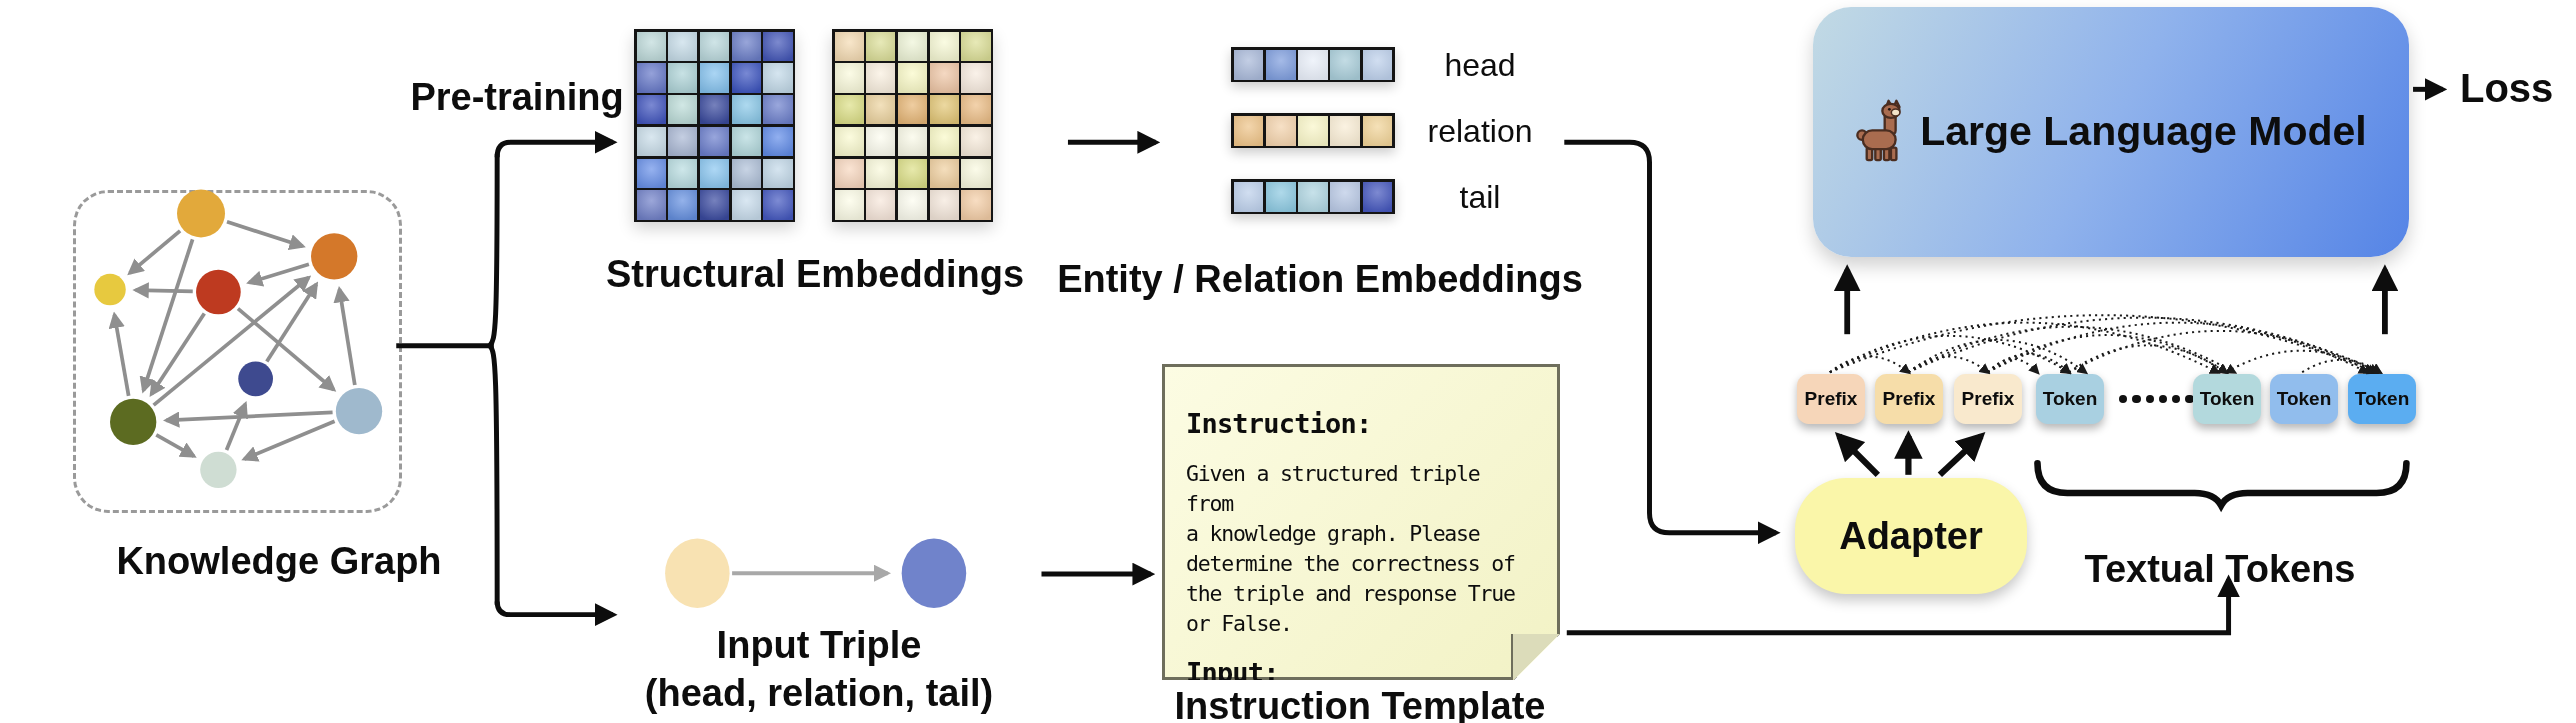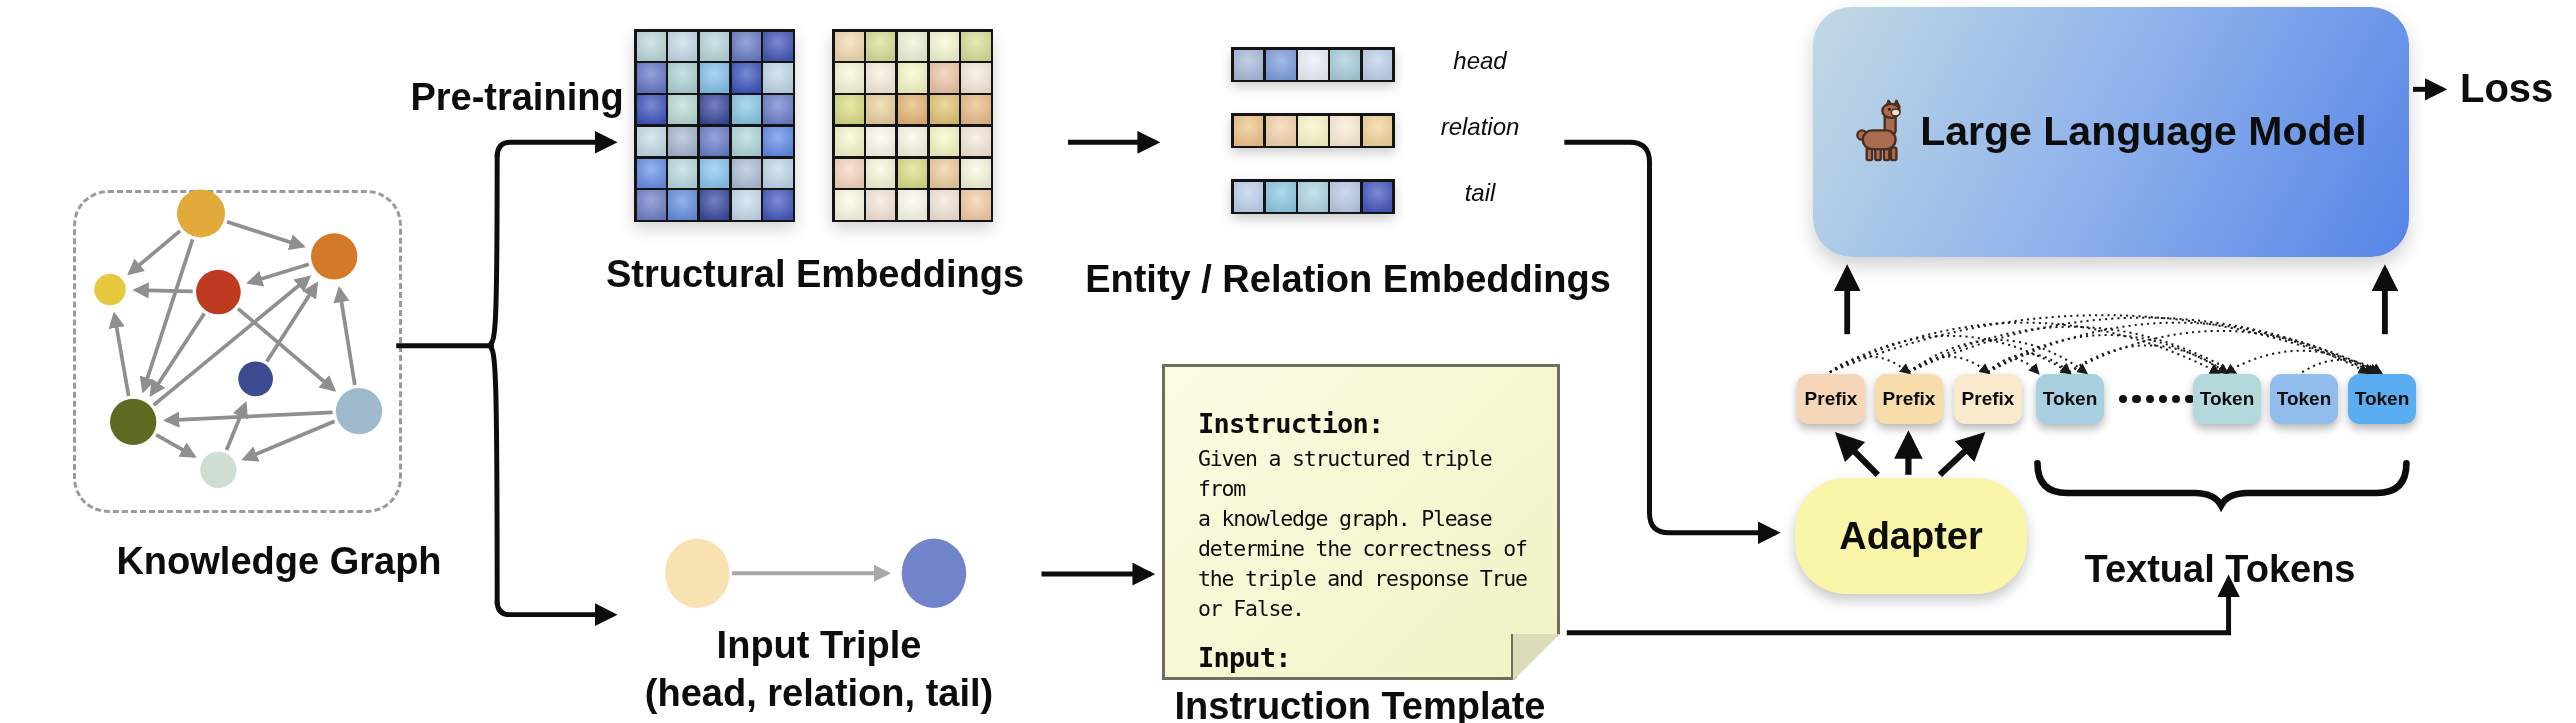--- a/index.html
+++ b/index.html
@@ -1,21 +1,21 @@
 <!DOCTYPE html>
 <html style="font-size:13.2px"><head>
 <meta charset="utf-8">
 <style>
   html,body{margin:0;padding:0;background:#ffffff;}
   #canvas{position:relative;width:2576px;height:723px;background:#ffffff;overflow:hidden;
           font-family:"Liberation Sans","DejaVu Sans",sans-serif;color:#0d0d0d;}
   .abs{position:absolute;}
   .lbl{position:absolute;transform:translateX(-50%);white-space:nowrap;font-weight:600;color:#0d0d0d;}
   .lbl-lg{font-size:38px;}
-  .lbl-md{font-size:24px;font-weight:500;font-style:italic;}
+  .lbl-md{font-size:32px;font-weight:500;}
   
   .matrix{position:absolute;display:grid;background:#141414;padding:2.5px;gap:2.5px;
           box-shadow:0 6.6px 15px rgba(0,0,0,.18);}
   .matrix .cell{background:var(--c,#ccc);
           background-image:radial-gradient(circle at 50% 35%, rgba(255,255,255,.30), rgba(0,0,0,.10) 85%);}
   .embed-row{position:absolute;display:grid;grid-template-columns:repeat(5,1fr);background:#141414;
           padding:2.5px;gap:2.5px;box-shadow:0 5px 11.6px rgba(0,0,0,.20);}
   
   .tok{position:absolute;width:68px;height:50px;border-radius:11.6px;display:flex;align-items:center;
        justify-content:center;font-size:19px;font-weight:600;box-shadow:0 4.1px 8.3px rgba(0,0,0,.28);}
@@ -27,23 +27,23 @@
         box-shadow:0 8.3px 18px rgba(0,0,0,.18);text-align:right;}
   #llm-box .llm-text{font-size:41px;font-weight:600;}
   
   #adapter{position:absolute;left:1795px;top:478px;width:232px;height:116px;border-radius:51px;
         display:flex;align-items:center;justify-content:center;font-size:38px;font-weight:600;
         box-shadow:0 6.6px 13.2px rgba(0,0,0,.22);}
   
   #note{position:absolute;left:1162px;top:364px;width:398px;height:316px;box-sizing:border-box;
         border:3.3px solid #6E6E5C;box-shadow:5px 6.6px 11.6px rgba(0,0,0,.25);
         clip-path:polygon(0 0,100% 0,100% calc(100% - 46px),calc(100% - 46px) 100%,0 100%);
-        padding:41px 25px 0 33px;font-family:"DejaVu Sans Mono","Liberation Mono",monospace;}
+        padding:41px 25px 0 21px;font-family:"DejaVu Sans Mono","Liberation Mono",monospace;}
   #note .h{font-size:27px;font-weight:700;letter-spacing:-0.8px;}
-  #note .b{font-size:21.5px;line-height:30px;white-space:pre-line;margin-top:5px;letter-spacing:-1.2px;}
+  #note .b{font-size:21.5px;line-height:30px;white-space:pre-line;margin-top:20px;letter-spacing:-1.2px;}
   #note-fold{position:absolute;left:1511px;top:634px;width:46px;height:46px;
         background:linear-gradient(to bottom right,#DCDCBA 50%,transparent 50.5%);
         border-left:2.5px solid #6E6E5C;border-top:0;}
   svg.layer{position:absolute;left:0;top:0;z-index:5;pointer-events:none;}
 </style>
 </head>
 <body>
 
 <div id="canvas">
 
@@ -137,21 +137,21 @@
         <div class="cell" style="background: radial-gradient(circle at 50% 35%, rgba(255, 255, 255, 0.3), rgba(0, 0, 0, 0.08) 85%) rgb(189, 208, 235);"></div>
         <div class="cell" style="background: radial-gradient(circle at 50% 35%, rgba(255, 255, 255, 0.3), rgba(0, 0, 0, 0.08) 85%) rgb(141, 201, 225);"></div>
         <div class="cell" style="background: radial-gradient(circle at 50% 35%, rgba(255, 255, 255, 0.3), rgba(0, 0, 0, 0.08) 85%) rgb(175, 213, 225);"></div>
         <div class="cell" style="background: radial-gradient(circle at 50% 35%, rgba(255, 255, 255, 0.3), rgba(0, 0, 0, 0.08) 85%) rgb(185, 201, 229);"></div>
         <div class="cell" style="background: radial-gradient(circle at 50% 35%, rgba(255, 255, 255, 0.3), rgba(0, 0, 0, 0.08) 85%) rgb(69, 87, 189);"></div>
       </div>
     </div>
   <div class="lbl lbl-md" style="left:1480px;top:47px;">head</div>
   <div class="lbl lbl-md" style="left:1480px;top:113px;">relation</div>
   <div class="lbl lbl-md" style="left:1480px;top:179px;">tail</div>
-  <div class="lbl lbl-lg" style="left:1348px;top:258px;text-align:right;">Entity / Relation Embeddings</div>
+  <div class="lbl lbl-lg" style="left:1320px;top:258px;text-align:right;">Entity / Relation Embeddings</div>
 
   <div id="note" style="background: linear-gradient(135deg, rgb(252, 252, 227) 0%, rgb(242, 242, 197) 100%);">
     <div class="h">Instruction:</div>
     <div class="b">Given a structured triple from
 a knowledge graph. Please
 determine the correctness of
 the triple and response True
 or False.</div>
     <div class="h" style="margin-top:18px;">Input:</div>
     <div class="b" style="margin-top:1.7px;">#{input triple}</div>

